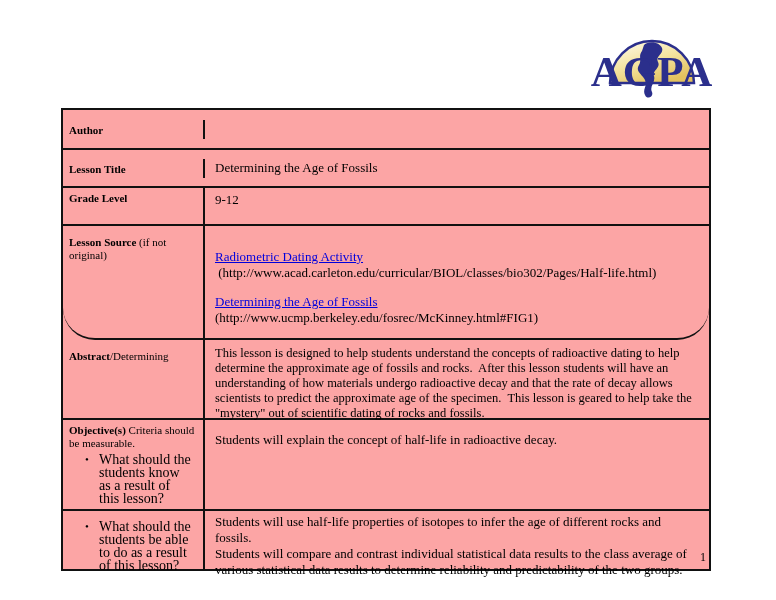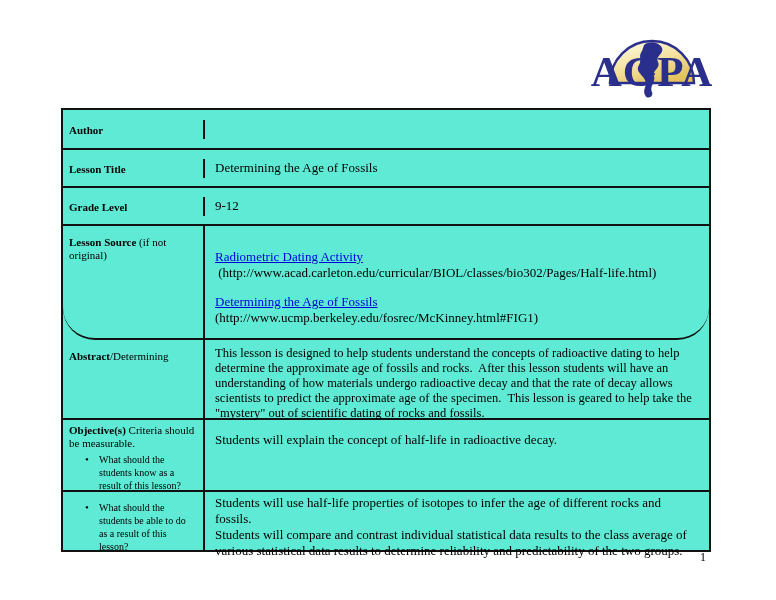--- a/index.html
+++ b/index.html
@@ -34,21 +34,21 @@
   }
 
   
   .tbl {
     position: absolute;
     left: 61px;
     top: 108px;
     width: 650px;
     border: 2px solid #111;
     box-sizing: border-box;
-    background: #5eead4;
+    background: #fca5a5;
   }
   .row { display: flex; border-bottom: 2px solid #111; box-sizing: border-box; }
   .row:last-child { border-bottom: none; }
   .cell-label {
     width: 142px;
     box-sizing: border-box;
     border-right: 2px solid #111;
     padding: 4px 6px 2px 6px;
     font-size: 11px;
     line-height: 13px;
@@ -57,24 +57,24 @@
     flex: 1;
     box-sizing: border-box;
     padding: 4px 10px;
     font-size: 13px;
     line-height: 16px;
   }
   .bold { font-weight: bold; }
 
   .row-author      { height: 40px; align-items: center; }
   .row-title       { height: 38px; align-items: center; }
-  .row-grade       { height: 38px; align-items: center; }
+  .row-grade       { height: 38px; }
   .row-source      { height: 114px; border-radius: 32px; }
   .row-abstract    { height: 80px; }
-  .row-obj-know    { height: 72px; }
+  .row-obj-know    { height: 91px; }
   .row-obj-do      { height: 58px; }
 
   .row-source .cell-label,
   .row-abstract .cell-label { padding-top: 10px; }
   .row-source .cell-value   { padding-top: 10px; }
   .row-abstract .cell-value {
     padding-top: 6px;
     font-size: 12.5px;
     line-height: 15px;
     white-space: pre-wrap;
@@ -85,21 +85,21 @@
   .src-block { margin-top: 13px; }
   a.doc-link {
     color: #0000dd;
     text-decoration: underline;
     cursor: pointer;
   }
   .url-text { white-space: pre-wrap; }
 
   .bullet-item { display: flex; margin-top: 3px; }
   .bullet-dot { width: 14px; margin-left: 16px; font-size: 11px; line-height: 13px; }
-  .bullet-text { flex: 1; font-size: 10px; line-height: 13px; font-weight: normal; padding-right: 4px; }
+  .bullet-text { flex: 1; font-size: 14px; line-height: 13px; font-weight: normal; padding-right: 4px; }
   .row-obj-do .cell-label { padding-top: 6px; }
 
   .page-number {
     position: absolute;
     right: 70px;
     top: 550px;
     font-size: 12px;
   }
 </style>
 </head>

